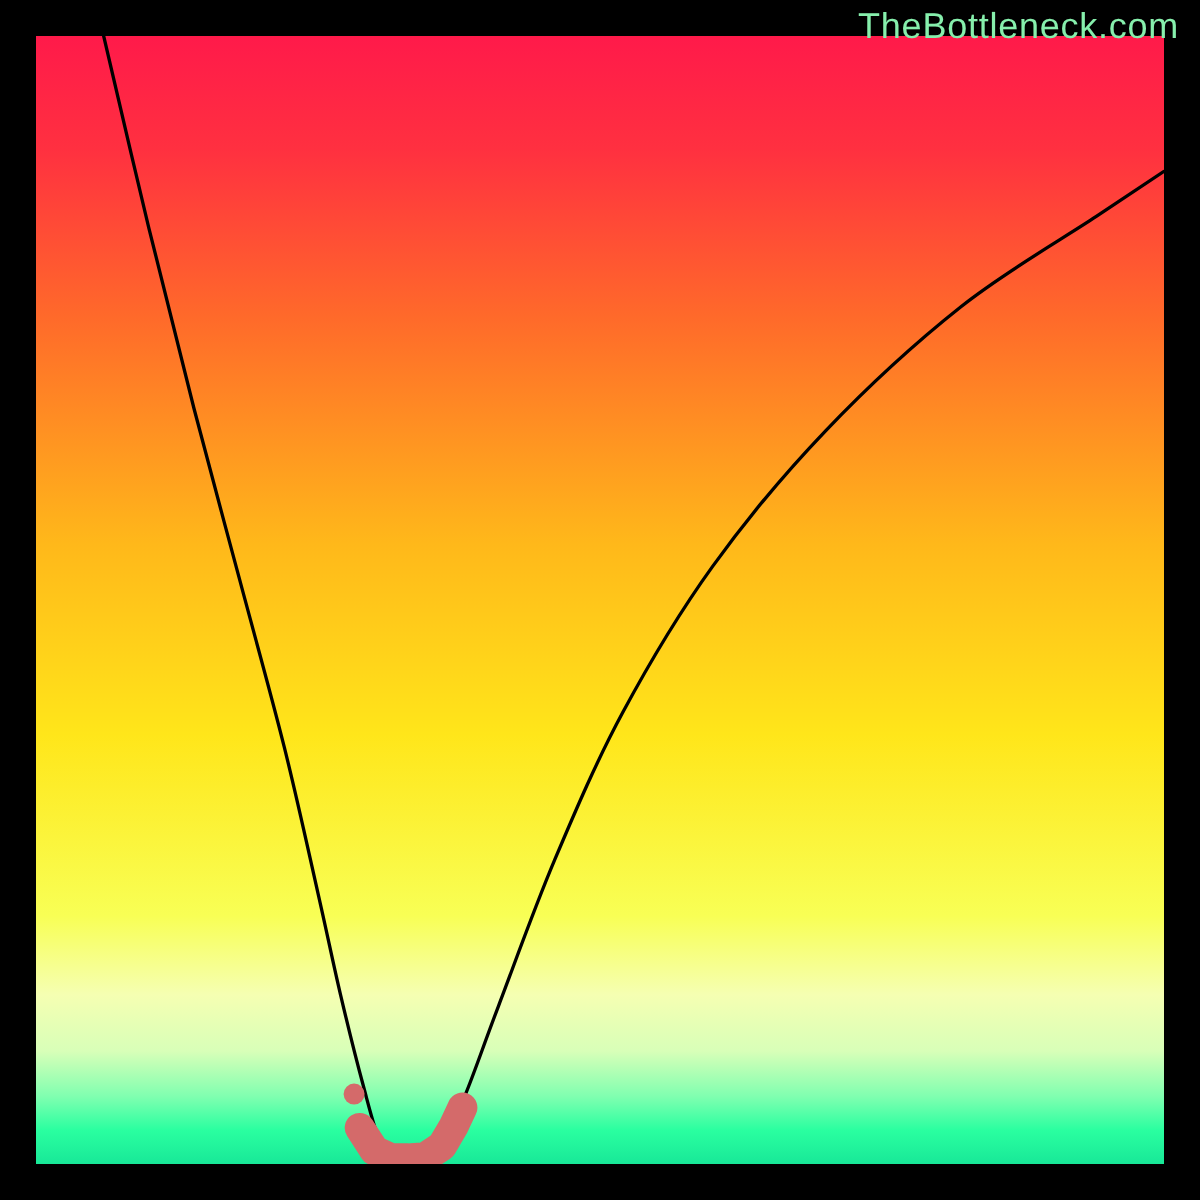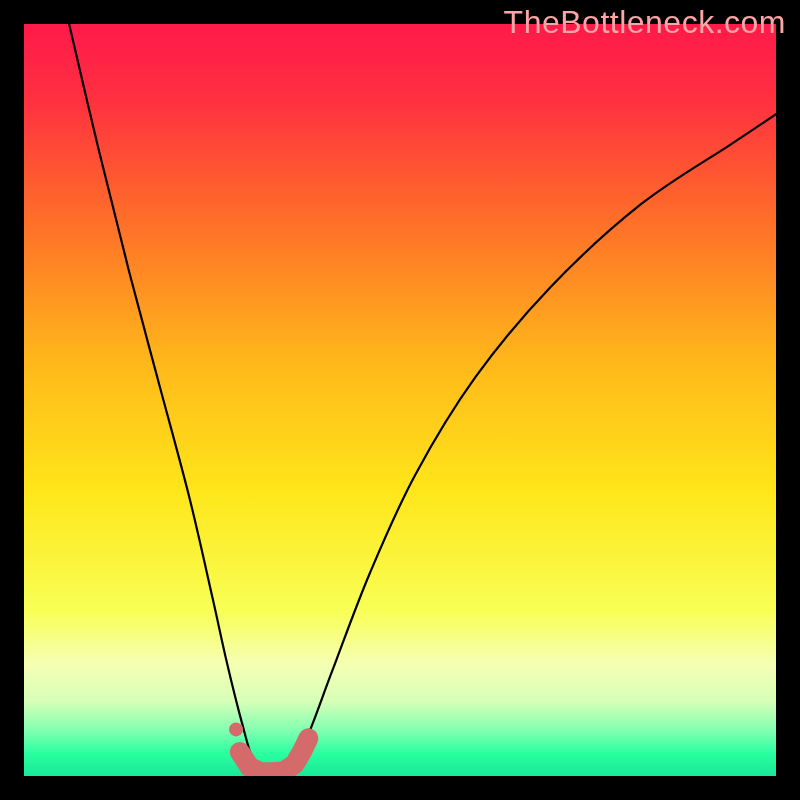--- a/index.html
+++ b/index.html
@@ -14,22 +14,22 @@
   .frame {
     position: relative;
     width: 800px;
     height: 800px;
     background: #000;
   }
   .watermark {
     position: absolute;
     top: 4px;
     right: 14px;
-    color: #fca5a5;
-    font-size: 32px;
+    color: #86efac;
+    font-size: 24px;
     font-weight: 500;
     letter-spacing: 0.5px;
     z-index: 10;
   }
   .plot-area {
     position: absolute;
     left: 24px;
     top: 24px;
     width: 752px;
     height: 752px;

